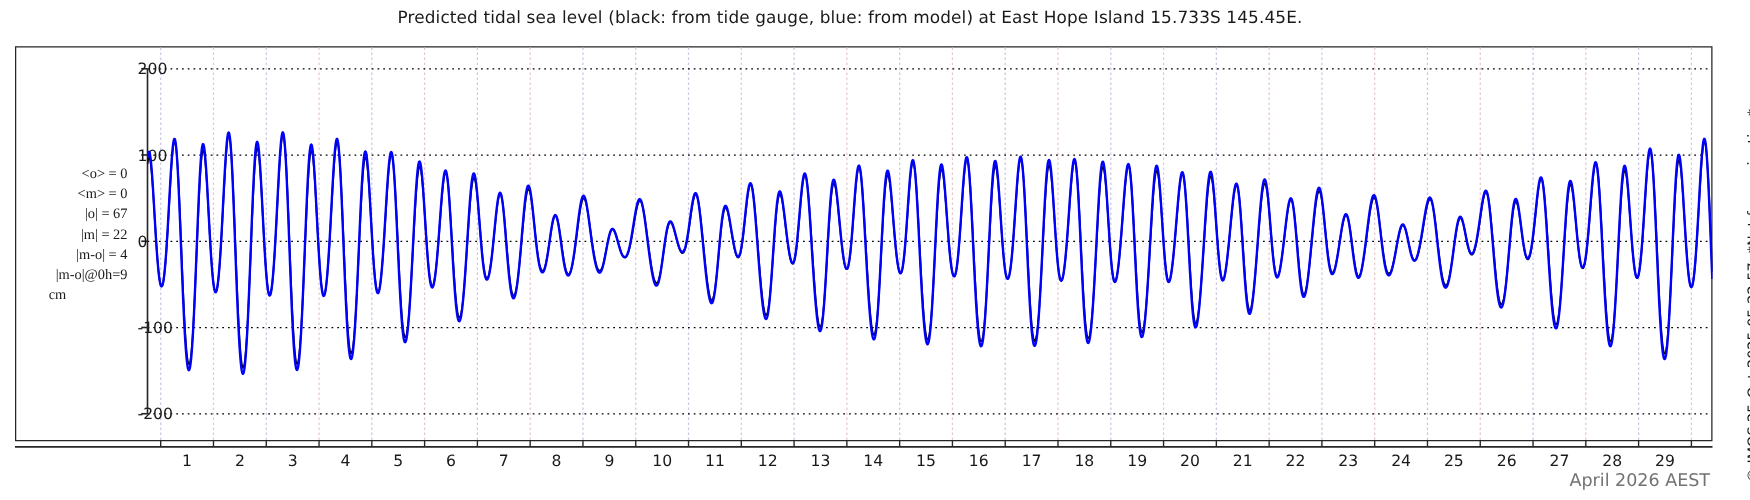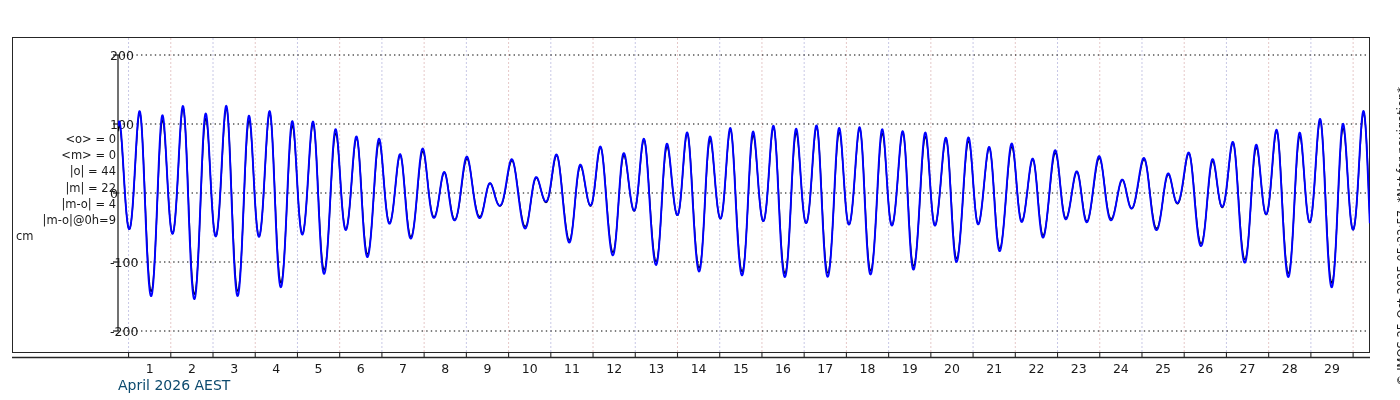--- a/index.html
+++ b/index.html
@@ -36,31 +36,32 @@
     left: 12px;
     top: 37px;
     width: 1358px;
     height: 316px;
     border: 1.3px solid #262626;
     box-sizing: border-box;
     background: #ffffff;
   }
   #stats-block {
     position: absolute;
-    left: 16px;
+    left: 2px;
     top: 131px;
     width: 100px;
     text-align: right;
     font-size: 11.5px;
     line-height: 16.2px;
     color: #1a1a1a;
     white-space: nowrap;
+    font-family: Liberation Serif, serif;
   }
   #stats-block .stat-line { display: block; }
-  #stats-block .stat-units { display: block; text-align: left; padding-right: 12px;}
+  #stats-block .stat-units { display: block; text-align: center; padding-right: 12px;}
   #plot-svg {
     position: absolute;
     left: 0;
     top: 0;
   }
   .ytick-label {
     font-size: 12.5px;
     fill: #1a1a1a;
     font-family: "DejaVu Sans", "Liberation Sans", sans-serif;
   }
@@ -68,23 +69,23 @@
     font-size: 12.5px;
     fill: #1a1a1a;
     font-family: "DejaVu Sans", "Liberation Sans", sans-serif;
     text-anchor: middle;
   }
   #xaxis-title {
     position: absolute;
     left: 118px;
     top: 377px;
     width: 1250px;
-    text-align: left;
+    text-align: right;
     font-size: 14px;
-    color: #0c4a6e;
+    color: #737373;
   }
   #credit-text {
     position: absolute;
     right: -1px;
     top: 0;
     height: 400px;
     width: 22px;
     font-size: 11.5px;
     color: #1a1a1a;
     white-space: nowrap;
@@ -96,27 +97,28 @@
     position: absolute;
     left: 16px;
     top: 386px;
   }
 </style>
 </head>
 <body>
 
 <div id="figure">
 
+  <div id="chart-title">Predicted tidal sea level (black: from tide gauge, blue: from model) at East Hope Island 15.733S 145.45E.</div>
 
   <div id="outer-frame"></div>
 
   <div id="stats-block">
     <span class="stat-line">&lt;o&gt; = 0</span>
     <span class="stat-line">&lt;m&gt; = 0</span>
-    <span class="stat-line">|o| = 44</span>
+    <span class="stat-line">|o| = 67</span>
     <span class="stat-line">|m| = 22</span>
     <span class="stat-line">|m-o| = 4</span>
     <span class="stat-line">|m-o|@0h=9</span>
     <span class="stat-units">cm</span>
   </div>
 
   <svg id="plot-svg" width="1400" height="400">
     <g id="vgrid-group">
         <line x1="128.5564924114671" x2="128.5564924114671" y1="38" y2="352" stroke="#c8c8e6" stroke-width="1" stroke-dasharray="2,2"></line>
         <line x1="170.78246205733558" x2="170.78246205733558" y1="38" y2="352" stroke="#e6c8c8" stroke-width="1" stroke-dasharray="2,2"></line>

